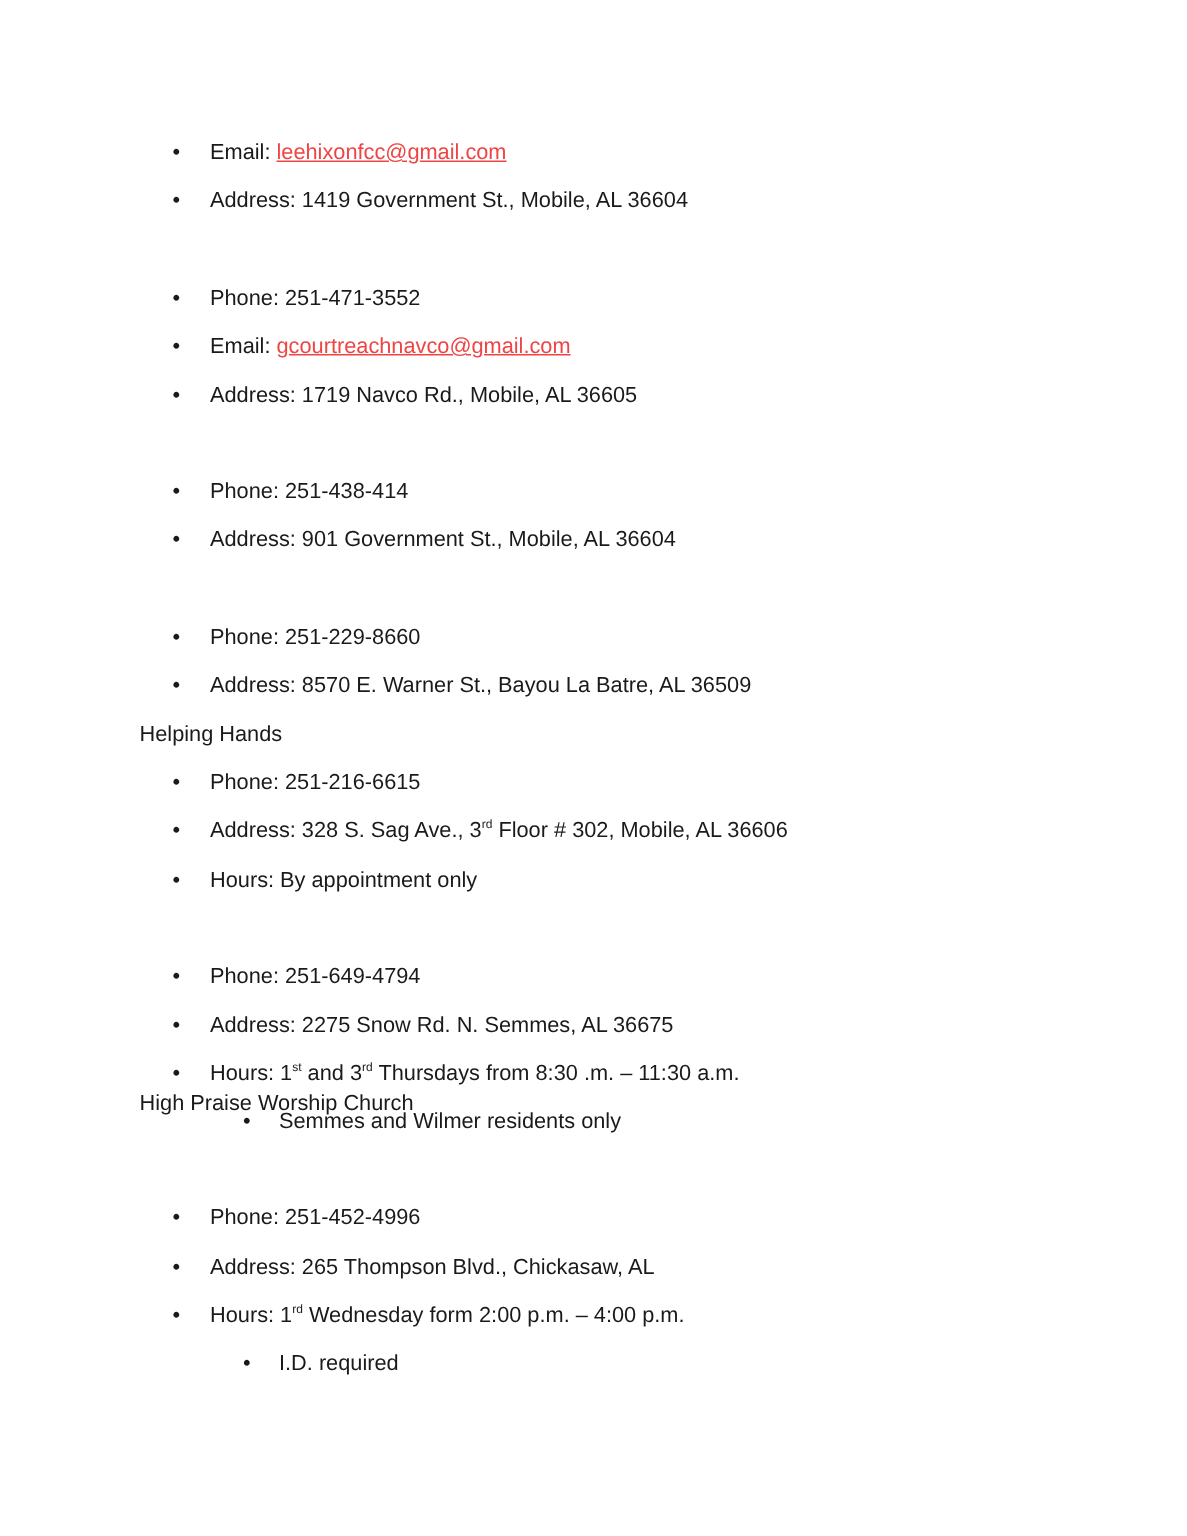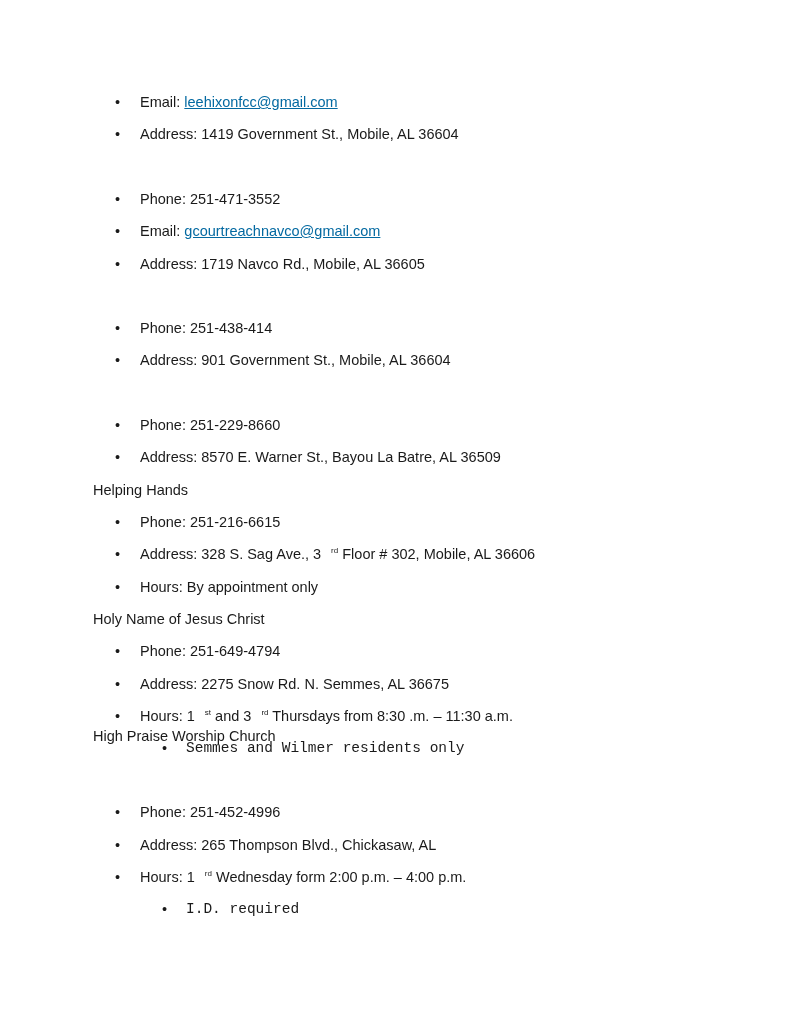--- a/index.html
+++ b/index.html
@@ -9,23 +9,23 @@
     color: #1a1a1a; font-size: 14.5px;
   }
   .page { position: absolute; left: 0; top: 0; width: 791px; height: 1024px; }
   .line { position: absolute; white-space: nowrap; line-height: 20px; }
   .heading { left: 93px; }
   .bullet-l1 { left: 115px; }
   .bullet-l2 { left: 162px; }
   .dot { display: inline-block; width: 24px; }
   .bullet-l2 .dot { width: 24px; }
   .text-l1 { position: absolute; left: 25px; top: 0; }
-  .text-l2 { position: absolute; left: 24px; top: 0; font-family: Liberation Mono, monospace; }
-  a.link { color: #0369a1; text-decoration: underline; }
-  sup { font-size: 8px; vertical-align: super; line-height: 0; margin-left: 10px; }
+  .text-l2 { position: absolute; left: 24px; top: 0; }
+  a.link { color: #ef4444; text-decoration: underline; }
+  sup { font-size: 8px; vertical-align: super; line-height: 0; }
 </style>
 </head>
 <body>
 
 <div class="page">
 
   <div class="line bullet-l1" style="top:92px">
     <span class="dot">•</span><span class="text-l1"><span>Email: </span><a class="link">leehixonfcc@gmail.com</a></span>
   </div>
   <div class="line bullet-l1" style="top:124px">
@@ -60,21 +60,20 @@
   <div class="line bullet-l1" style="top:512px">
     <span class="dot">•</span><span class="text-l1">Phone: 251-216-6615</span>
   </div>
   <div class="line bullet-l1" style="top:544px">
     <span class="dot">•</span><span class="text-l1"><span>Address: 328 S. Sag Ave., 3</span><sup>rd</sup><span> Floor # 302, Mobile, AL 36606</span></span>
   </div>
   <div class="line bullet-l1" style="top:577px">
     <span class="dot">•</span><span class="text-l1">Hours: By appointment only</span>
   </div>
 
-  <div class="line heading" style="top:609px">Holy Name of Jesus Christ</div>
   <div class="line bullet-l1" style="top:641px">
     <span class="dot">•</span><span class="text-l1">Phone: 251-649-4794</span>
   </div>
   <div class="line bullet-l1" style="top:674px">
     <span class="dot">•</span><span class="text-l1">Address: 2275 Snow Rd. N. Semmes, AL 36675</span>
   </div>
   <div class="line bullet-l1" style="top:706px">
     <span class="dot">•</span><span class="text-l1"><span>Hours: 1</span><sup>st</sup><span> and 3</span><sup>rd</sup><span> Thursdays from 8:30 .m. – 11:30 a.m.</span></span>
   </div>
   <div class="line bullet-l2" style="top:738px">

